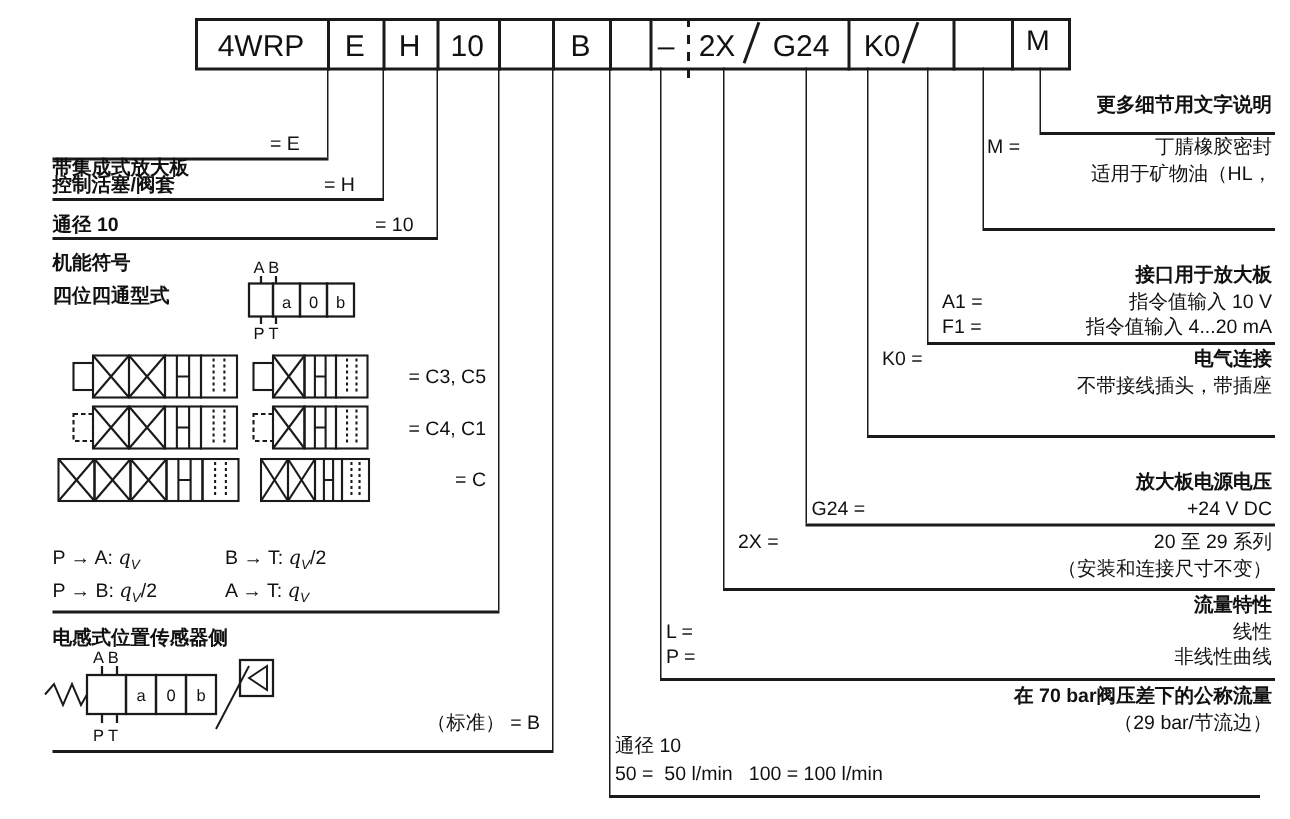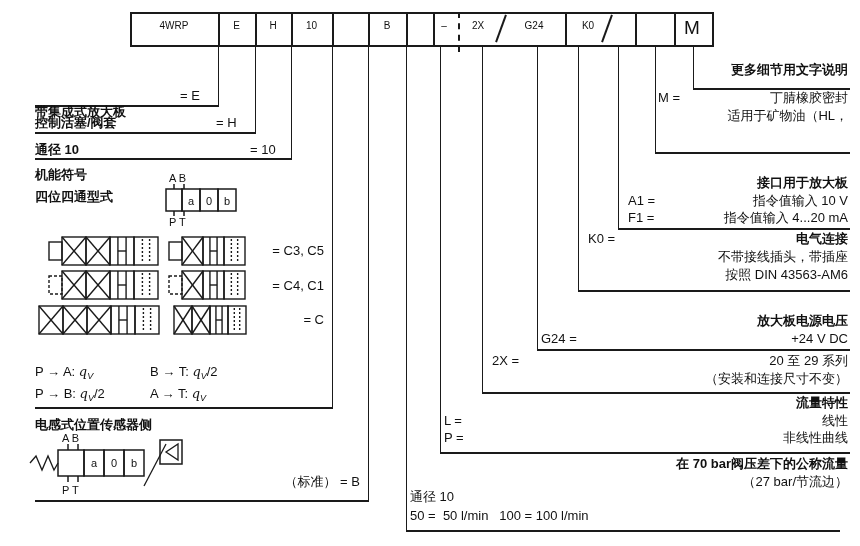--- a/index.html
+++ b/index.html
@@ -6,21 +6,21 @@
   #canvas{position:relative;width:860px;height:546px;background:#fff;overflow:hidden;
           font-family:"Liberation Sans","DejaVu Sans",sans-serif;color:#111;}
   .hline{position:absolute;height:2px;background:#1a1a1a;}
   .vline{position:absolute;width:1px;background:#1a1a1a;}
   .lbl{position:absolute;font-size:13px;line-height:16px;white-space:pre;color:#111;}
   .b{font-weight:700;}
   .r{right:12px;text-align:right;}
   .codebox{position:absolute;left:130px;top:12px;width:580px;height:31px;border:2px solid #1a1a1a;}
   .sep{position:absolute;top:12px;height:35px;width:2px;background:#1a1a1a;}
   .sepd{position:absolute;top:12px;height:40px;width:0;border-left:2px dashed #1a1a1a;}
-  .cell{position:absolute;top:20px;height:20px;font-size:10px;text-align:center;color:#111;}
+  .cell{position:absolute;top:20px;height:20px;font-size:20px;text-align:center;color:#111;}
   .slash{position:absolute;top:14px;height:29px;width:0;border-left:2px solid #1a1a1a;transform:rotate(20deg);}
   sub{font-size:9px;font-style:italic;vertical-align:-3px;}
   i.q{font-family:"DejaVu Serif",serif;}
   svg text{font-family:"Liberation Sans","DejaVu Sans",sans-serif;fill:#111;}
 </style>
 </head>
 <body>
 
 <div id="canvas">
 
@@ -151,38 +151,37 @@
 
   <div class="lbl b r" style="top:175px">接口用于放大板</div>
   <div class="lbl" style="left:628px;top:193px">A1 =</div>
   <div class="lbl r" style="top:193px">指令值输入 10 V</div>
   <div class="lbl" style="left:628px;top:210px">F1 =</div>
   <div class="lbl r" style="top:210px">指令值输入 4...20 mA</div>
 
   <div class="lbl" style="left:588px;top:231px">K0 =</div>
   <div class="lbl b r" style="top:231px">电气连接</div>
   <div class="lbl r" style="top:249px">不带接线插头，带插座</div>
-  <div class="lbl r" style="top:267px">按照 DIN 43563-AM6</div>
 
   <div class="lbl b r" style="top:313px">放大板电源电压</div>
   <div class="lbl" style="left:541px;top:331px">G24 =</div>
   <div class="lbl r" style="top:331px">+24 V DC</div>
 
   <div class="lbl" style="left:492px;top:353px">2X =</div>
   <div class="lbl r" style="top:353px">20 至 29 系列</div>
   <div class="lbl r" style="top:371px">（安装和连接尺寸不变）</div>
 
   <div class="lbl b r" style="top:395px">流量特性</div>
   <div class="lbl" style="left:444px;top:413px">L =</div>
   <div class="lbl r" style="top:413px">线性</div>
   <div class="lbl" style="left:444px;top:430px">P =</div>
   <div class="lbl r" style="top:430px">非线性曲线</div>
 
   <div class="lbl b r" style="top:456px">在 70 bar阀压差下的公称流量</div>
-  <div class="lbl r" style="top:474px">（27 bar/节流边）</div>
+  <div class="lbl r" style="top:474px">（29 bar/节流边）</div>
 
 <svg width="112" height="31" style="position: absolute; left: 48px; top: 236px;">
       <rect x="1" y="6" width="13" height="18" fill="none" stroke="#1a1a1a" stroke-width="1.4"></rect>
       <rect x="14" y="1" width="24" height="28" fill="none" stroke="#1a1a1a" stroke-width="1.4"></rect>
       <line x1="14" y1="1" x2="38" y2="29" stroke="#1a1a1a" stroke-width="1.4"></line>
       <line x1="38" y1="1" x2="14" y2="29" stroke="#1a1a1a" stroke-width="1.4"></line>
       <rect x="38" y="1" width="24" height="28" fill="none" stroke="#1a1a1a" stroke-width="1.4"></rect>
       <line x1="38" y1="1" x2="62" y2="29" stroke="#1a1a1a" stroke-width="1.4"></line>
       <line x1="62" y1="1" x2="38" y2="29" stroke="#1a1a1a" stroke-width="1.4"></line>
       <rect x="62" y="1" width="24" height="28" fill="none" stroke="#1a1a1a" stroke-width="1.4"></rect>

